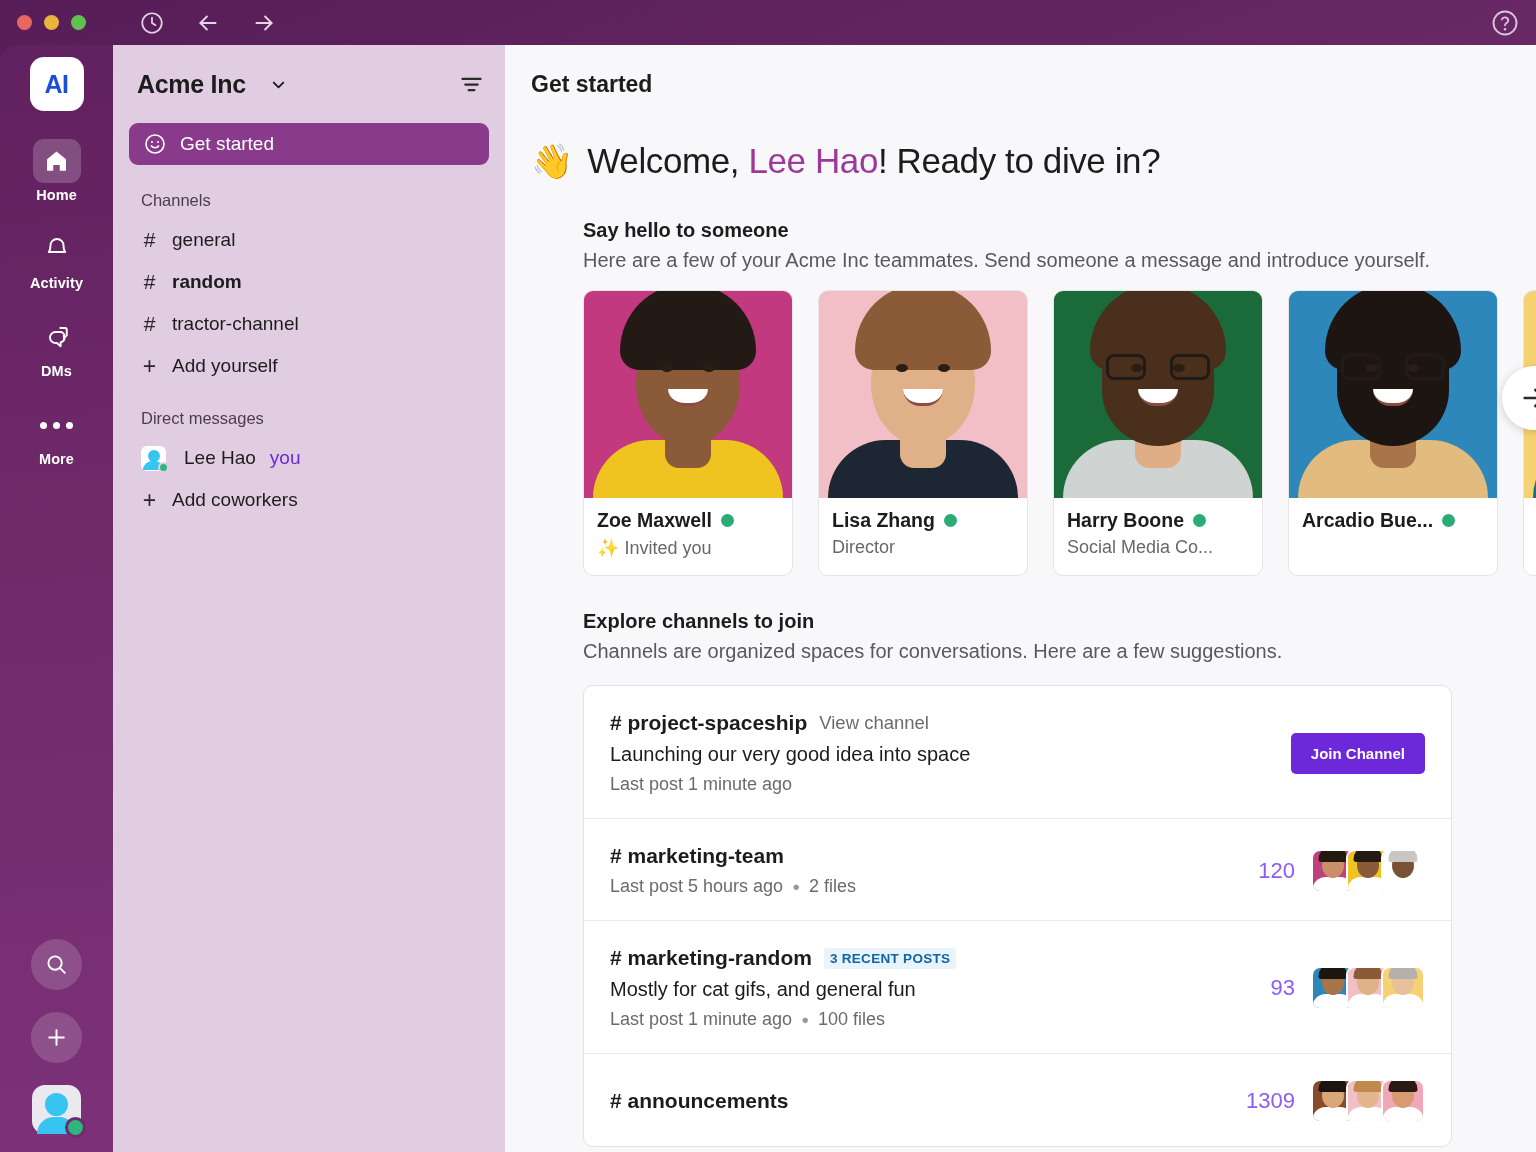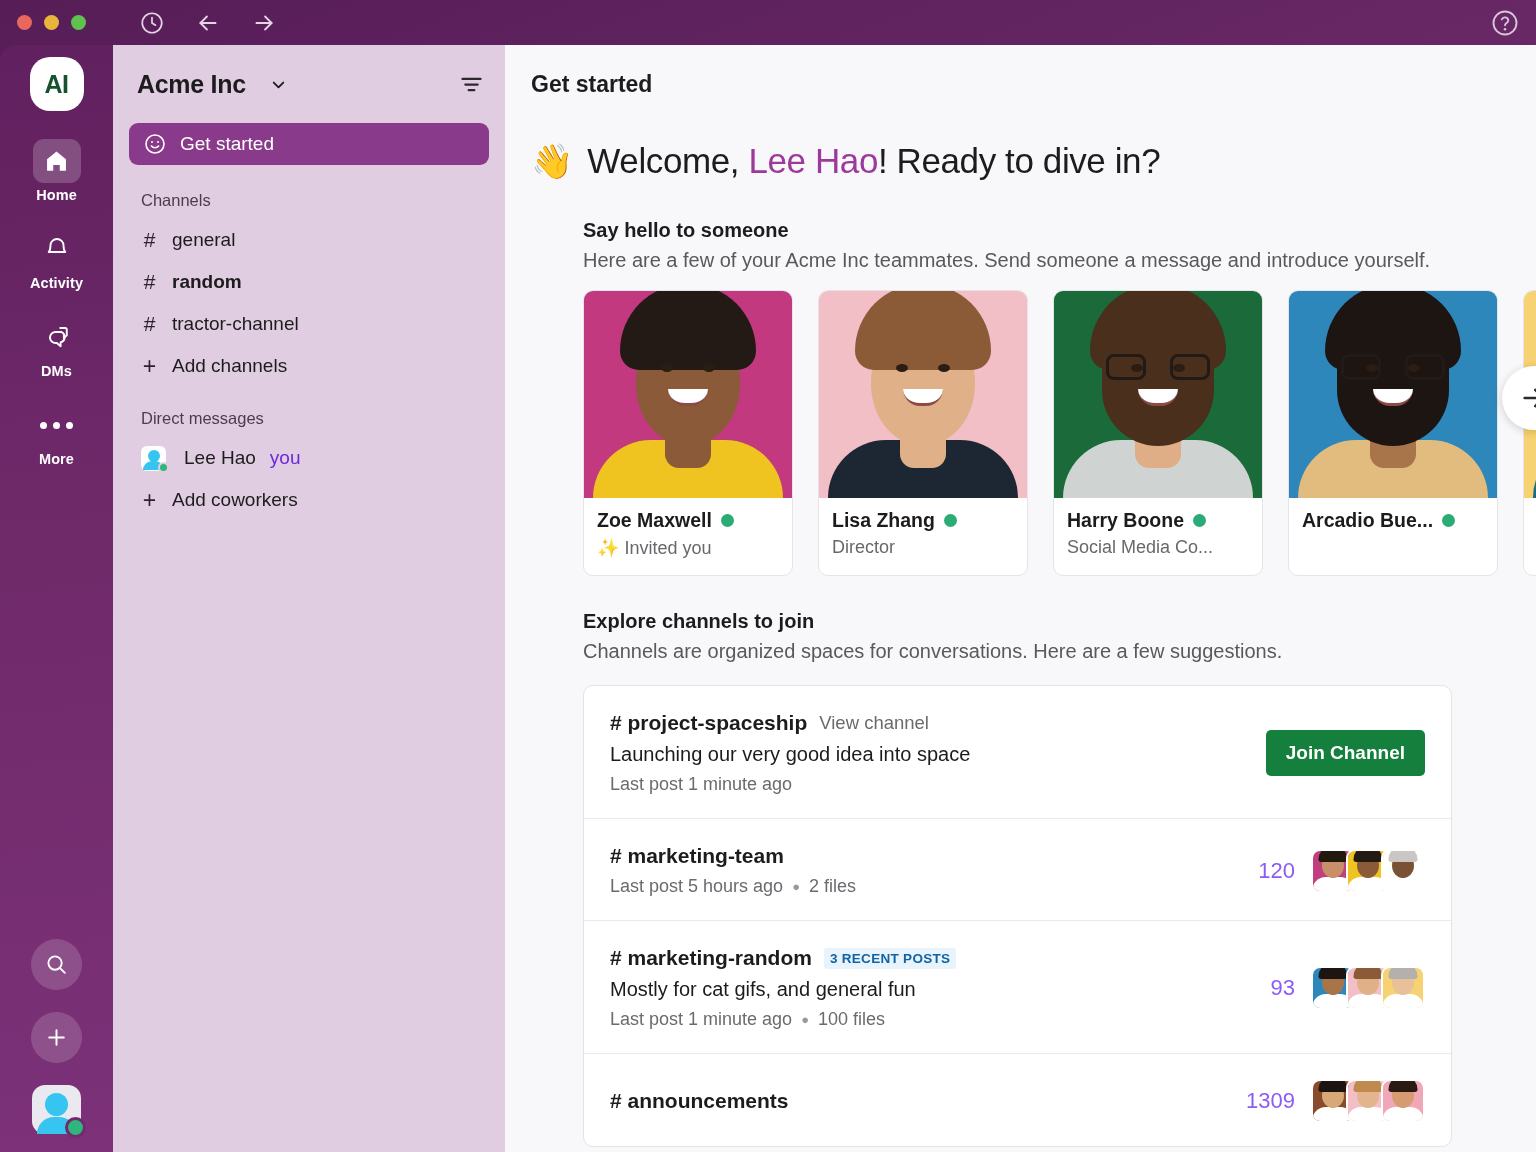--- a/index.html
+++ b/index.html
@@ -45,22 +45,22 @@
   }
 
   
   .rail {
     width: 113px; flex: 0 0 113px;
     background: linear-gradient(175deg, #61205f 0%, #6f2a6a 45%, #7c3178 100%);
     display: flex; flex-direction: column; align-items: center;
     padding-top: 12px; position: relative;
   }
   .ws-badge {
-    width: 54px; height: 54px; border-radius: 20px;
-    background: #fff; color: #14532d;
+    width: 54px; height: 54px; border-radius: 14px;
+    background: #fff; color: #1d4ed8;
     display: flex; align-items: center; justify-content: center;
     font-size: 25px; font-weight: 700; letter-spacing: -0.5px;
     margin-bottom: 28px;
   }
   .rail-item {
     display: flex; flex-direction: column; align-items: center;
     margin-bottom: 24px; width: 100%;
   }
   .rail-ico {
     width: 48px; height: 44px; border-radius: 11px;
@@ -230,21 +230,21 @@
     font-size: 13.5px; font-weight: 700; color: #1164a3;
     background: #e8f3fb; border-radius: 3px; padding: 3px 6px;
     letter-spacing: .3px;
   }
   .ch-desc { font-size: 20px; color: #1d1c1d; margin-top: 8px; }
   .ch-sub { font-size: 18px; color: #6d6a6f; margin-top: 8px; display: flex; align-items: center; gap: 9px; }
   .ch-sub .sep { font-size: 13px; color: #9b989c; }
   .ch-right { display: flex; align-items: center; gap: 16px; flex: 0 0 auto; }
   .count { font-size: 22px; color: #8b5cf6; }
   .join-btn {
-    background: #15803d; color: #fff; font-size: 19px; font-weight: 700;
+    background: #6d28d9; color: #fff; font-size: 15px; font-weight: 700;
     border: none; border-radius: 5px; padding: 12px 20px;
     font-family: inherit;
   }
   .stack { display: flex; }
   .stack .av {
     width: 44px; height: 44px; border-radius: 9px;
     margin-left: -9px; border: 2px solid #fff; overflow: hidden; position: relative;
   }
   .stack .av:first-child { margin-left: 0; }
   .mini { position: absolute; inset: 0; }
@@ -386,21 +386,21 @@
       <div class="sb-row">
         <span class="sb-hash">#</span>
         <span class="sb-name bold">random</span>
       </div>
       <div class="sb-row">
         <span class="sb-hash">#</span>
         <span class="sb-name">tractor-channel</span>
       </div>
       <div class="sb-row">
         <span class="sb-plus">+</span>
-        <span class="sb-name">Add channels</span>
+        <span class="sb-name">Add yourself</span>
       </div>
 
       <div class="sb-gap"></div>
 
       <div class="sb-section">Direct messages</div>
 
       <div class="sb-row">
         <span class="dm-avatar">
           <span class="h"></span>
             <span class="b"></span>

